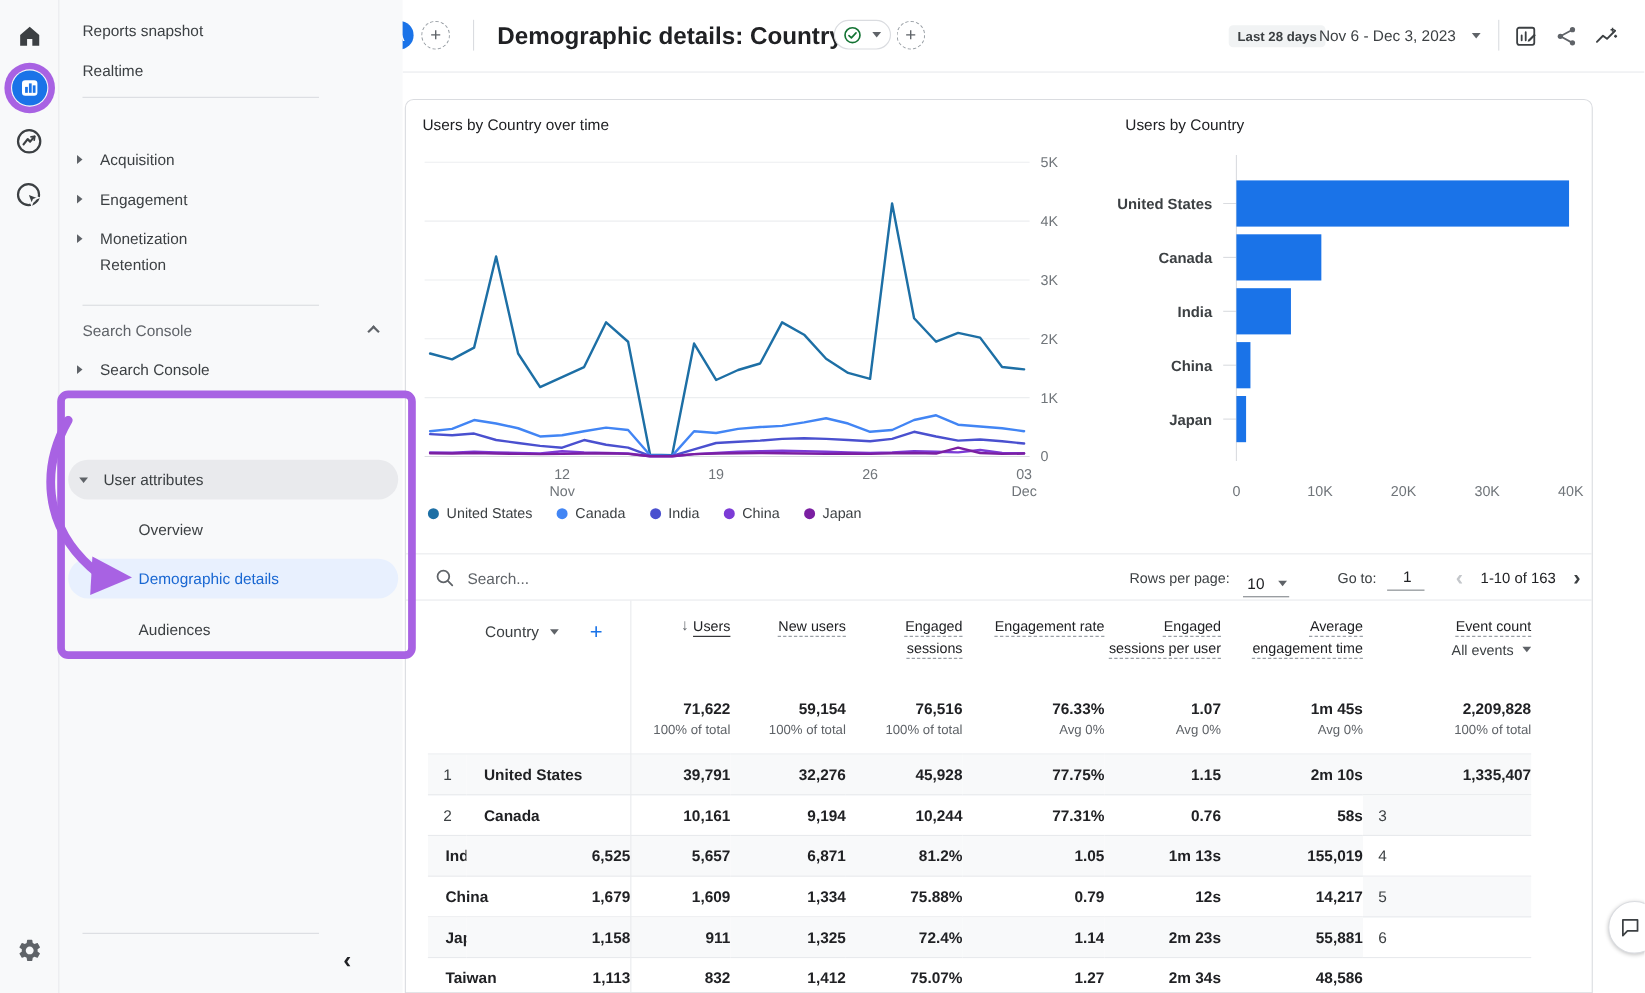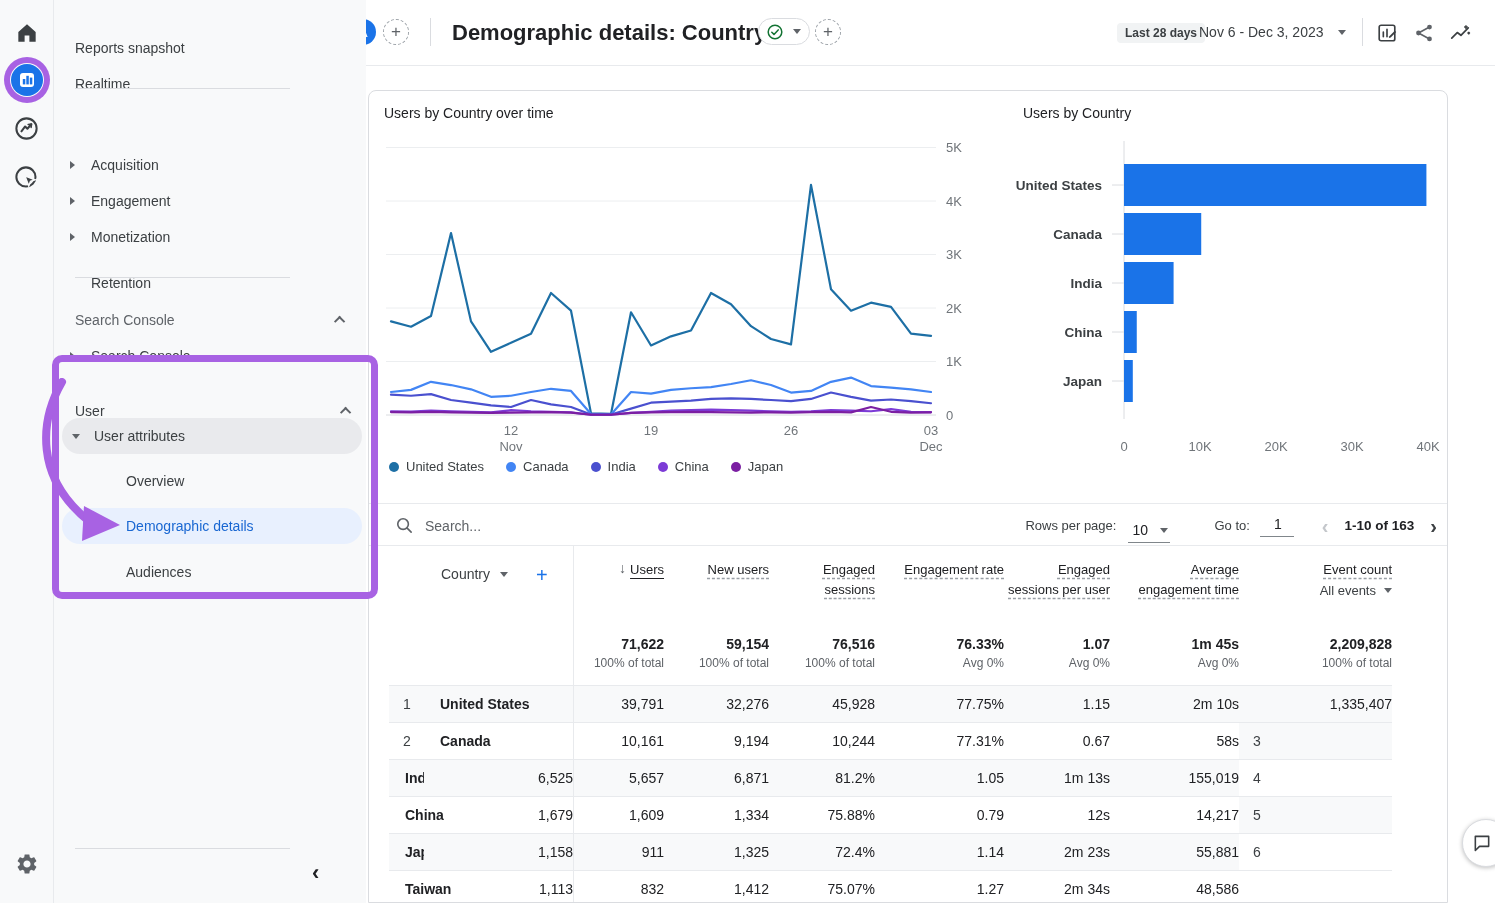--- a/index.html
+++ b/index.html
@@ -7,21 +7,21 @@
     font-family:"Liberation Sans", sans-serif; color:#202124; }
   #app { position:relative; width:1495px; height:903px; }
 
   
   #rail { position:absolute; left:0; top:0; width:54px; height:903px; background:#f8f9fa; border-right:1px solid #e8eaed; z-index:3; }
   .rail-btn { position:absolute; left:50%; transform:translateX(-50%); width:34px; height:34px; display:flex; align-items:center; justify-content:center; border-radius:50%; cursor:pointer; }
   #rail-reports { box-shadow:0 0 0 6px #a862e3; border-radius:50%; }
 
   
   #sidebar { position:absolute; left:54px; top:0; width:312px; height:903px; background:#f8f9fa; z-index:2; }
-  .sb-row { position:absolute; height:28px; display:flex; align-items:center; font-size:14px; color:#3c4043; cursor:pointer;margin-top:20px; }
+  .sb-row { position:absolute; height:28px; display:flex; align-items:center; font-size:14px; color:#3c4043; cursor:pointer; }
   .sb-top { left:21px; }
   .sb-section { left:21px; right:20px; color:#5f6368; justify-content:space-between; }
   .sb-arrow-item { left:16px; }
   .sb-divider { position:absolute; left:21px; width:215px; height:1px; background:#dadce0; }
   .tri-r { width:0; height:0; border-top:4px solid transparent; border-bottom:4px solid transparent; border-left:5px solid #5f6368; margin-right:16px; }
   .tri-d { width:0; height:0; border-left:4px solid transparent; border-right:4px solid transparent; border-top:5px solid #5f6368; margin-right:14px; }
   .chev-up { width:8px; height:8px; border-left:2px solid #5f6368; border-top:2px solid #5f6368; transform:rotate(45deg) translateY(2px); }
   .pill { position:absolute; left:8px; width:300px; height:36px; border-radius:18px; display:flex; align-items:center; font-size:14px; cursor:pointer; }
   #ua-pill { background:#e9eaed; color:#3c4043; padding-left:10px; }
   #dd-pill { background:#e8f0fe; color:#1967d2; padding-left:64px; }
@@ -59,41 +59,41 @@
   #controls { position:absolute; left:0; top:412px; width:1080px; height:43px; border-top:1px solid #e8eaed; border-bottom:1px solid #e8eaed; }
   #search-box { position:absolute; left:26px; top:0; height:43px; display:flex; align-items:center; gap:11px; cursor:text; }
   #search-ph { font-size:14px; color:#5f6368; }
   #pager { position:absolute; right:12px; top:0; height:43px; display:flex; align-items:center; font-size:13px; color:#3c4043; }
   .uline { border-bottom:1px solid #80868b; display:flex; align-items:center; justify-content:space-between; padding:2px 2px 4px 4px; font-size:14px; color:#202124; }
   #rpp-select { width:42px; margin:12px 44px 0 12px; cursor:pointer; }
   #goto-input { width:34px; margin:0 28px 0 10px; justify-content:center; cursor:text; }
   .pg-arrow { font-size:20px; line-height:18px; font-weight:700; }
   #pg-prev { color:#c4c7cb; margin-right:16px; }
   #pg-next { color:#3c4043; margin-left:16px; cursor:pointer; }
-  #pg-range { color:#202124; font-size:13.5px;font-weight:bold; }
+  #pg-range { color:#202124; font-size:13.5px; }
 
   
   #tablegrid { position:absolute; left:20px; top:455px; width:1003px; display:grid;
     grid-template-columns:35px 149px 91px 105px 106px 129px 106px 129px 153px; }
   .hc0 { grid-column:1 / span 2; display:flex; align-items:flex-start; padding-top:20px; }
   #dim-select { display:flex; align-items:center; gap:10px; margin-left:52px; font-size:14px; color:#3c4043; cursor:pointer; }
   #add-dim { color:#1a73e8; font-size:20px; font-weight:400; margin-left:28px; cursor:pointer; line-height:18px; }
   .mh { height:90px; display:flex; flex-direction:column; align-items:flex-end; padding-top:14px; font-size:13px; color:#202124; text-align:right; }
   .mh .lbl { text-decoration:underline; text-decoration-style:dashed; text-decoration-color:#9aa0a6; text-underline-offset:4px; line-height:20px; cursor:pointer; }
   .sort-row { display:flex; gap:4px; align-items:flex-start; }
   .sort-ar { color:#5f6368; font-size:14px; }
   .evt-filter { display:flex; align-items:center; gap:8px; margin-top:3px; color:#3c4043; cursor:pointer;text-align:right; }
   .tc { height:50px; display:flex; flex-direction:column; align-items:flex-end; border-bottom:1px solid #e8eaed; }
   .tc .v { font-size:14px; font-weight:700; color:#202124; }
   .tc .s { font-size:12px; color:#5f6368; margin-top:4px; }
   .tc0 { grid-column:1 / span 2; border-bottom:1px solid #e8eaed; }
   .cell { height:37px; display:flex; align-items:center; font-size:14px; color:#202124; border-bottom:1px solid #e8eaed; }
   .c-num { justify-content:flex-start; padding-left:14px; color:#3c4043; }
   .c-name { font-weight:700; padding-left:16px; }
-  .c-val { justify-content:flex-end; }
+  .c-val { justify-content:flex-end;font-weight:bold; }
   .alt { background:#f8f9fa; }
   #vline { position:absolute; left:204px; top:455px; width:1px; height:358px; background:#e8eaed; }
 
   
   #feedback { position:absolute; left:1462px; top:819px; width:48px; height:48px; border-radius:50%; background:#fff; border:1px solid #dadce0; box-shadow:0 1px 4px rgba(0,0,0,.25); display:flex; align-items:center; justify-content:flex-start; padding-left:9px; cursor:pointer; z-index:4; }
 </style>
 </head>
 <body>
 
 <div id="app">
@@ -147,38 +147,34 @@
         <span>Acquisition</span>
       </div>
     <div class="sb-row sb-arrow-item" style="top:167px">
         <span class="tri-r"></span>
         <span>Engagement</span>
       </div>
     <div class="sb-row sb-arrow-item" style="top:203px">
         <span class="tri-r"></span>
         <span>Monetization</span>
       </div>
-    <div class="sb-row" style="top:249px; left:37px">
+    <div class="sb-row" style="top:226px; left:37px">
         <span>Retention</span>
       </div>
     <div class="sb-divider" style="top:277px"></div>
 
     <div class="sb-row sb-section" style="top:286px; width:270px">
       <span>Search Console</span>
       <span class="chev-up"></span>
     </div>
     <div class="sb-row sb-arrow-item" style="top:322px">
         <span class="tri-r"></span>
         <span>Search Console</span>
       </div>
 
-    <div class="sb-row sb-section" style="top:377px; width:276px">
-      <span style="color:#3c4043">User</span>
-      <span class="chev-up"></span>
-    </div>
     <div class="pill" id="ua-pill" style="top:418px">
       <span class="tri-d"></span>
       <span>User attributes</span>
     </div>
     <div class="sb-nested" style="top:467px">
         <span>Overview</span>
       </div>
     <div class="pill" id="dd-pill" style="top:508px">
         <span>Demographic details</span>
       </div>
@@ -430,21 +426,21 @@
         <div class="cell c-val alt">77.75%</div>
         <div class="cell c-val alt">1.15</div>
         <div class="cell c-val alt">2m 10s</div>
         <div class="cell c-val alt">1,335,407</div>
         <div class="cell c-num">2</div>
         <div class="cell c-name">Canada</div>
         <div class="cell c-val">10,161</div>
         <div class="cell c-val">9,194</div>
         <div class="cell c-val">10,244</div>
         <div class="cell c-val">77.31%</div>
-        <div class="cell c-val">0.67</div>
+        <div class="cell c-val">0.76</div>
         <div class="cell c-val">58s</div>
         <div class="cell c-num alt">3</div>
         <div class="cell c-name alt">India</div>
         <div class="cell c-val alt">6,525</div>
         <div class="cell c-val alt">5,657</div>
         <div class="cell c-val alt">6,871</div>
         <div class="cell c-val alt">81.2%</div>
         <div class="cell c-val alt">1.05</div>
         <div class="cell c-val alt">1m 13s</div>
         <div class="cell c-val alt">155,019</div>

